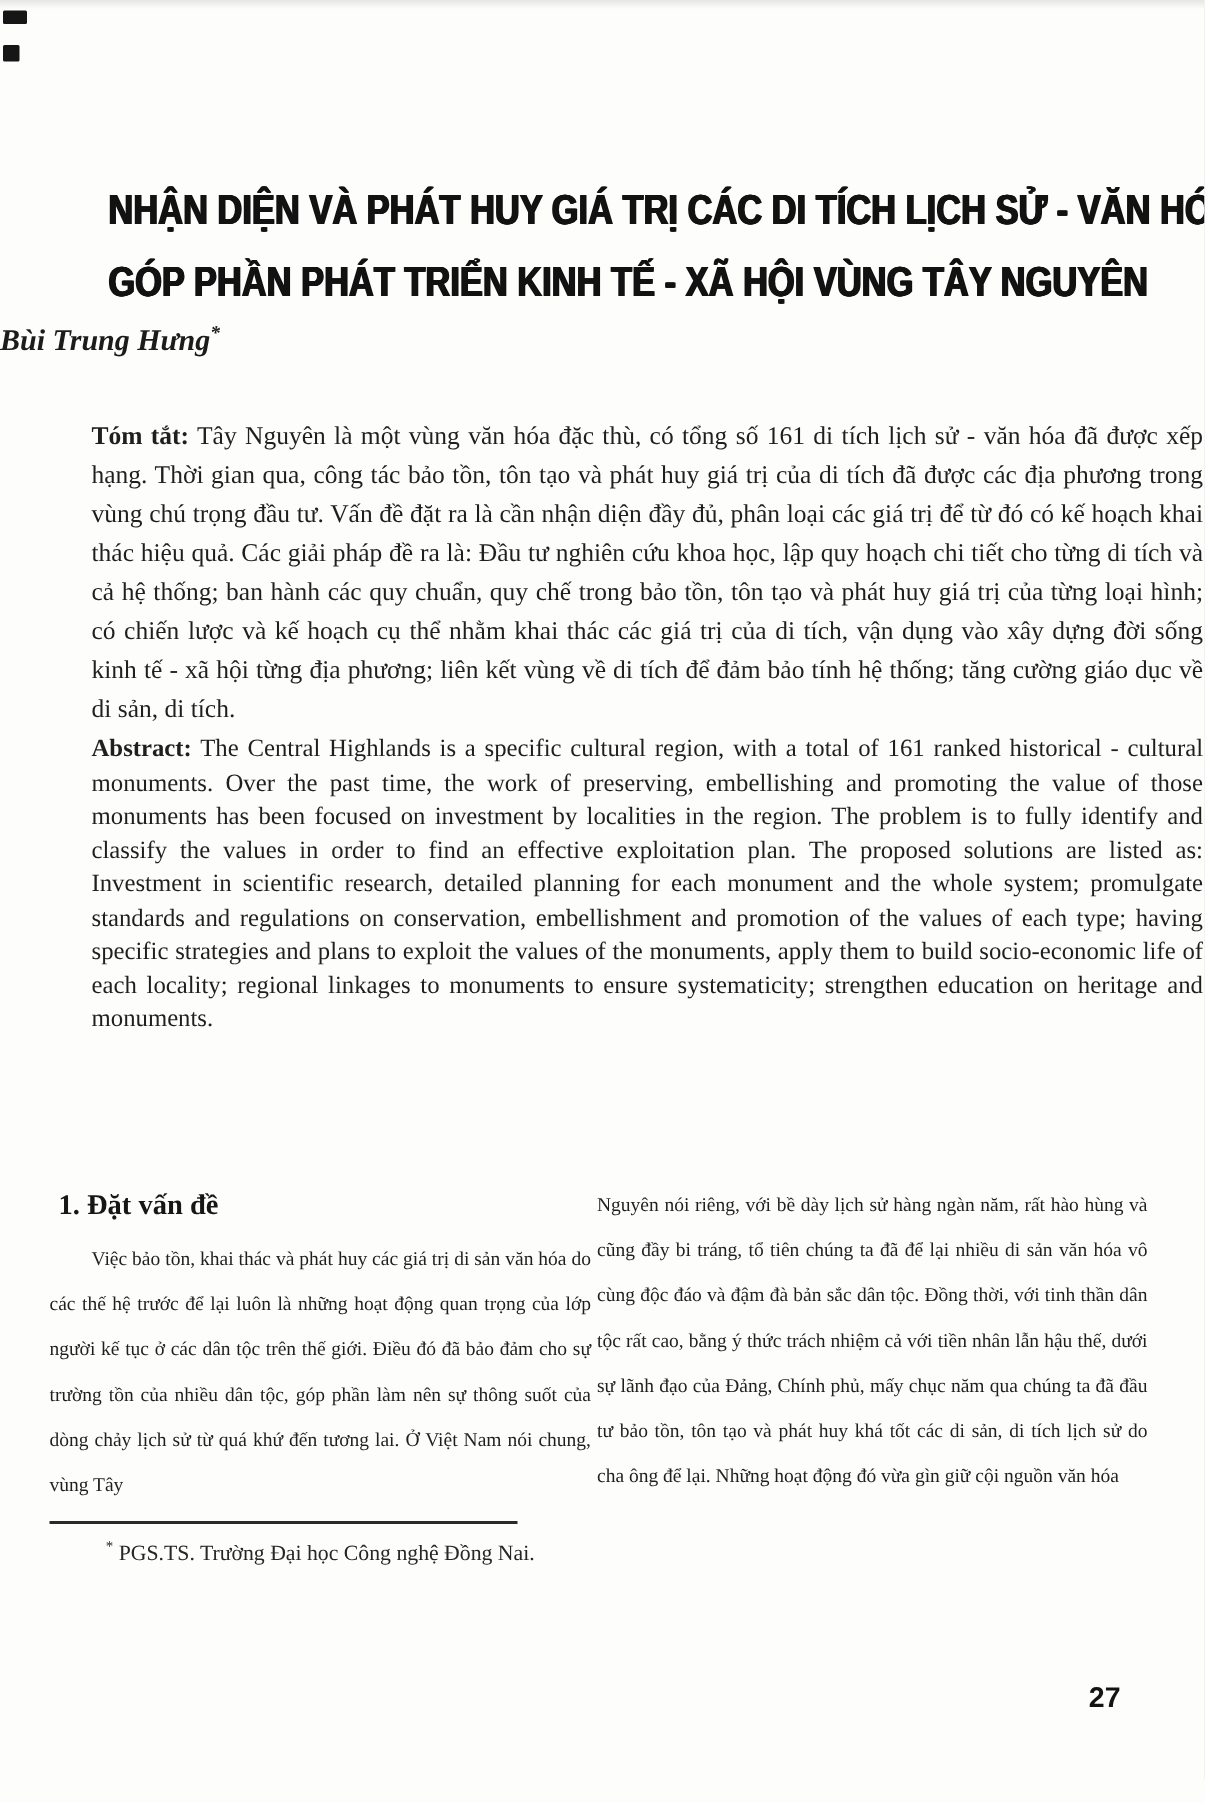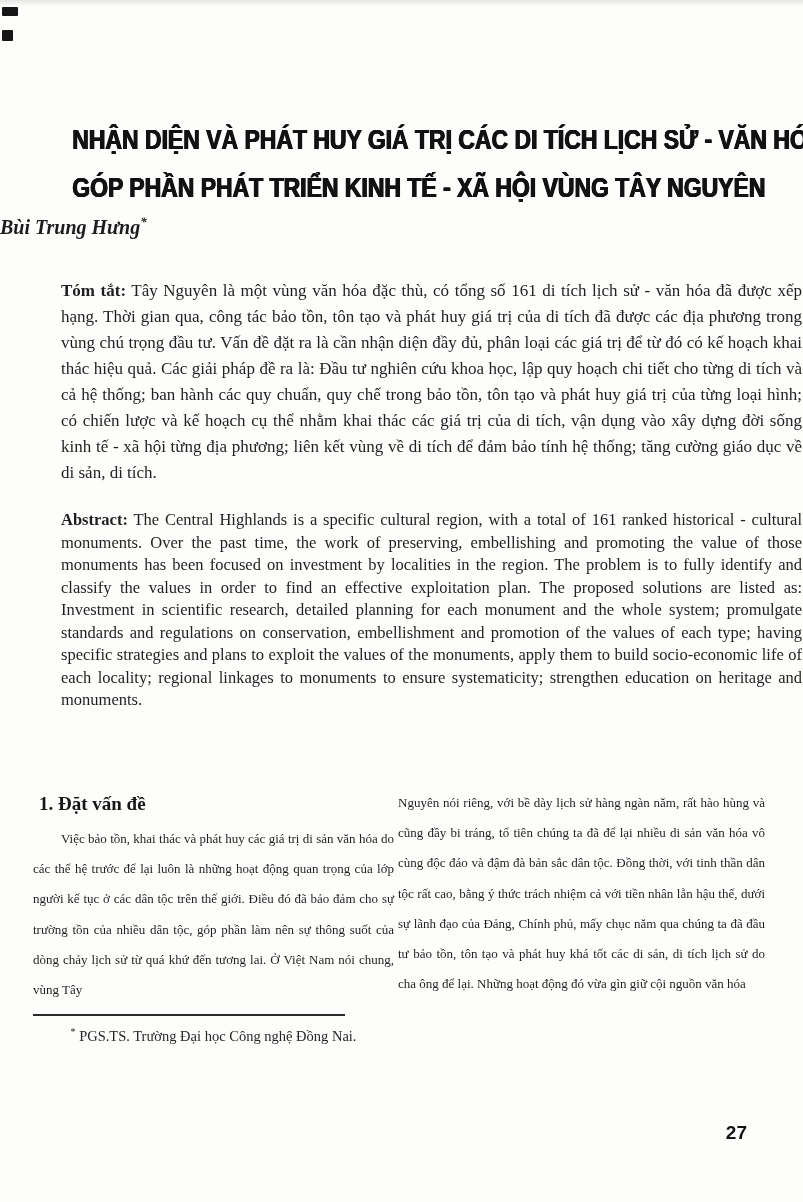--- a/index.html
+++ b/index.html
@@ -72,21 +72,21 @@
   .author-line sup { font-size: 13px; }
 
   
   .front-matter {
     position: absolute;
     left: 33px;
     width: 741px;
     margin-left: 28px;
   }
   #vi-block { top: 278px; }
-  #en-block { top: 509px; }
+  #en-block { top: 488px; }
   .para {
     margin: 0;
     text-align: justify;
   }
   .para-vi { font-size: 17px;   line-height: 26px; }
   .para-en { font-size: 16.5px; line-height: 22.5px; }
   .lead-label { font-weight: 700; }
   .keywords-line { margin-top: 7px; }
 
   

